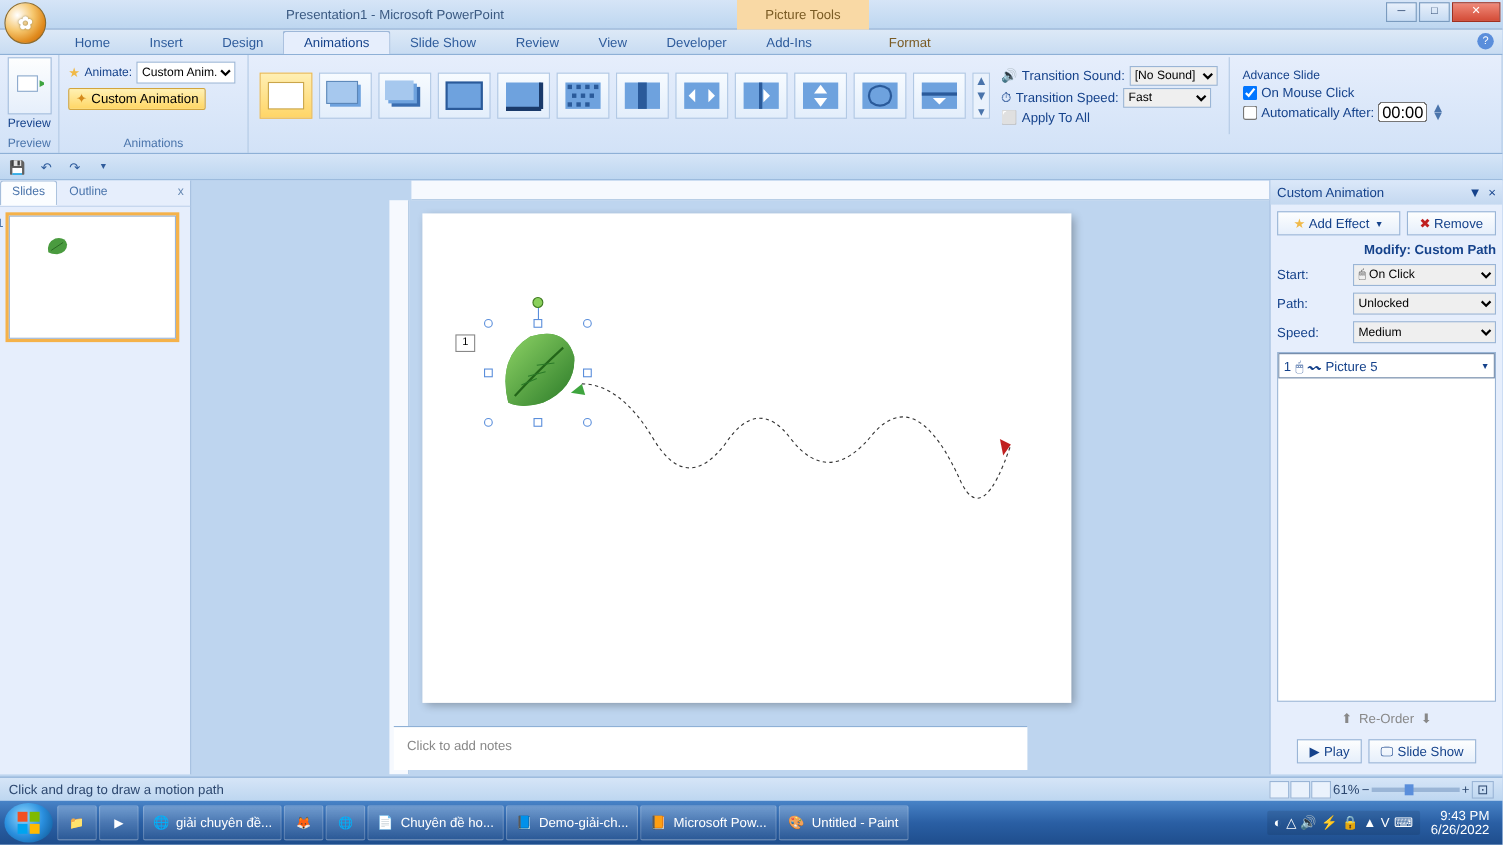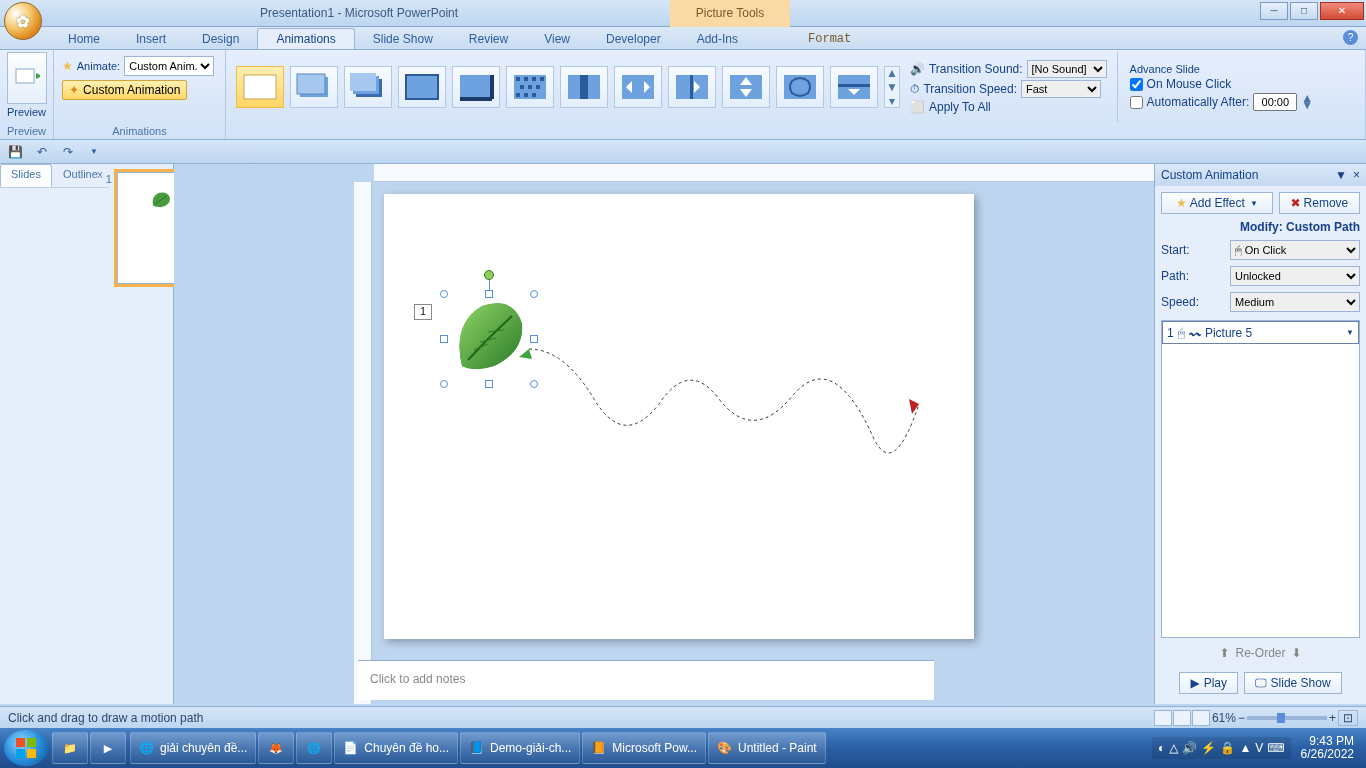--- a/index.html
+++ b/index.html
@@ -12,21 +12,21 @@
 .title-text { position: absolute; left: 260px; color: #3b5a82; }
 .contextual-tab { position: absolute; left: 670px; top: 0; width: 120px; height: 27px; background: #f9d9a5; text-align: center; line-height: 18px; color: #7a5b24; padding-top:4px; }
 .window-controls { position: absolute; right: 2px; top: 2px; display: flex; }
 .window-btn { width: 28px; height: 18px; border: 1px solid #7a9bbf; margin-left: 2px; background: linear-gradient(#e8f0fb,#c6dbf2); text-align:center; line-height:16px; font-size:10px; color:#2c476f;}
 .window-btn.close { width: 44px; background: linear-gradient(#f08a7a,#d34b36); color:#fff; border-color:#a03020;}
 
 
 .ribbon-tabs { height: 23px; background: linear-gradient(#dde9f7,#c8dcf2); display: flex; align-items: flex-end; padding-left: 50px; border-bottom: 1px solid #8eb0d6; position:relative;}
 .ribbon-tab { padding: 3px 18px; color: #2f5c9c; cursor: pointer; }
 .ribbon-tab.active { background: #e6eefc; border: 1px solid #9db7d8; border-bottom: none; border-radius: 3px 3px 0 0; color:#15428b;}
-.ribbon-tab.format { color: #7a5b24; font-family: Liberation Mono, monospace; }
+.ribbon-tab.format { color: #7a5b24; }
 .help-icon{position:absolute;right:8px;top:3px;width:15px;height:15px;border-radius:50%;background:#5a8edb;color:#fff;text-align:center;line-height:15px;font-size:10px;}
 
 
 .ribbon { height: 90px; background: linear-gradient(#e6eefc,#d2e2f7); display: flex; border-bottom: 1px solid #8eb0d6; }
 .ribbon-group { border-right: 1px solid #b2c9e4; padding: 2px 6px 0 6px; display: flex; flex-direction: column; align-items:center; position:relative;}
 .ribbon-group-label { position:absolute; bottom:2px; left:0; right:0; text-align:center; color: #4a74ab; font-size: 11px; }
 .preview-big { width: 40px; height: 52px; border: 1px solid #a5bedc; background: linear-gradient(#fdfefe,#e6effb); display:flex;align-items:center;justify-content:center;}
 .preview-big svg{display:block}
 .animate-row{display:flex;align-items:center;margin:4px 0;}
 .animate-row select{font-size:11px;height:20px;width:90px;border:1px solid #9ab5d6;background:#fff;}
@@ -35,29 +35,29 @@
 .trans-item{width:48px;height:42px;border:1px solid #b2c9e4;background:linear-gradient(#f7fbff,#e3eefb);display:flex;align-items:center;justify-content:center;}
 .trans-item.sel{border:1px solid #f0b948;background:linear-gradient(#ffefb3,#ffd566);}
 .trans-item svg{display:block}
 .gallery-more{width:16px;display:flex;flex-direction:column;justify-content:center;align-items:center;border:1px solid #b2c9e4;height:42px;background:#eaf2fc;color:#4a74ab;font-size:8px;}
 .trans-opts{display:flex;flex-direction:column;gap:2px;padding:2px 6px;}
 .opt-row{display:flex;align-items:center;gap:4px;font-size:11px;color:#15428b;}
 .opt-row select{width:80px;height:18px;font-size:11px;border:1px solid #9ab5d6;}
 .adv-slide{display:flex;flex-direction:column;gap:2px;padding:2px 8px;font-size:11px;color:#15428b;}
 .adv-row{display:flex;align-items:center;gap:4px;}
 .adv-row input[type=checkbox]{width:13px;height:13px;}
-.adv-row input[type=text]{width:44px;height:18px;font-size:11px;text-align:center;}
+.adv-row input[type=text]{width:44px;height:18px;font-size:15px;text-align:center;}
 
 
 .qat { height: 24px; background: linear-gradient(#d6e5f7,#bdd6f0); display: flex; align-items: center; padding-left: 6px; gap: 6px; border-bottom:1px solid #8eb0d6;}
 .qat-btn{width:20px;height:20px;display:flex;align-items:center;justify-content:center;color:#2f5c9c;}
 
 
 .main { display: flex; height: 540px; background: #bed5ef; }
-.slides-panel { width: 174px; background: #e6eefc; border-right: 1px solid #8eb0d6; display:flex;flex-direction:row;}
+.slides-panel { width: 174px; background: #e6eefc; border-right: 1px solid #8eb0d6; display:flex;flex-direction:column;}
 .panel-tabs { height: 24px; display: flex; border-bottom:1px solid #c0d2ea; position:relative;}
 .panel-tab{padding:3px 10px;font-size:11px;color:#4a74ab;border:1px solid transparent; cursor:pointer;}
 .panel-tab.active{background:#fbfdff;border:1px solid #a5bddb;border-bottom-color:#fbfdff;border-radius:3px 3px 0 0;}
 .panel-tabs .close-x{position:absolute;right:6px;top:4px;font-size:11px;color:#6889b3;cursor:pointer;}
 .thumb-wrap{padding:8px;}
 .thumb{width:152px;height:112px;background:#fff;border:1px solid #9ab5d6;box-shadow:0 0 0 3px #f5b24a;position:relative;}
 .thumb-num{position:absolute;left:-12px;top:0;font-size:11px;color:#4a74ab;}
 .thumb-leaf{position:absolute;left:32px;top:18px;width:22px;height:18px;}
 
 

